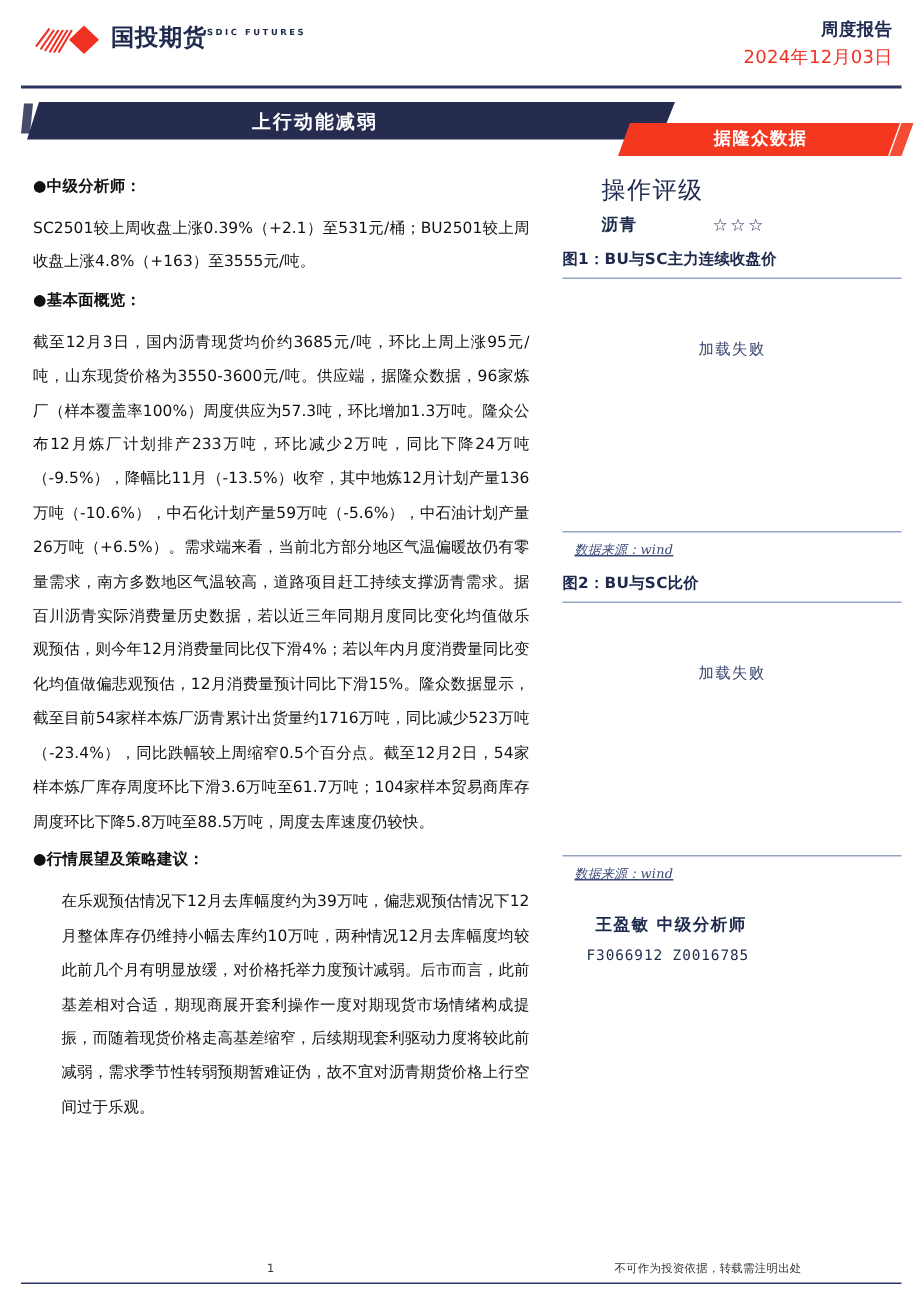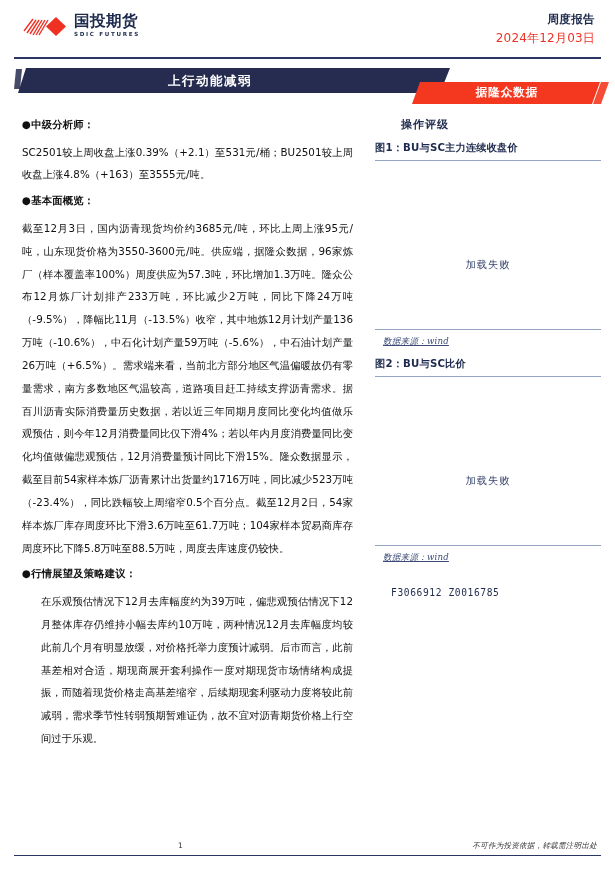--- a/index.html
+++ b/index.html
@@ -32,21 +32,20 @@
     gap: 6px;
   }
   .logo-mark {
     position: relative;
     width: 46px;
     height: 24px;
   }
   .logo-mark svg { display: block; }
   .logo-textwrap {
     display: flex;
-    flex-direction: column;
     line-height: 1;
   }
   .logo-cn {
     font-size: 15.5px;
     font-weight: 700;
     color: #1d2a4d;
     letter-spacing: 0.5px;
   }
   .logo-en {
     font-size: 5.6px;
@@ -154,22 +153,22 @@
     color: #111;
     margin: 0 0 5px 0;
     text-align: justify;
     text-justify: inter-ideograph;
     letter-spacing: 0.05px;
   }
   .para.last { margin-bottom: 9px; margin-left: 19px; }
 
   
   .rating-title {
-    font-size: 11px;
-    font-weight: 700;
+    font-size: 16px;
+    font-weight: 400;
     color: #1d2a4d;
     margin: 2px 0 0 26px;
     letter-spacing: 1px;
   }
   .rating-row {
     display: flex;
     align-items: center;
     margin: 4px 0 0 26px;
   }
   .rating-name {
@@ -192,21 +191,21 @@
     margin-top: 9px;
   }
   .fig-rule {
     height: 1px;
     background: #97a3c4;
     margin-top: 5px;
   }
   .fig-box {
     height: 168px;
     display: flex;
-    align-items: center;
+    align-items: flex-start;
     justify-content: center;
     padding-top: 40px;
     box-sizing: border-box;
   }
   .fig-fail {
     font-size: 10.2px;
     color: #3a4670;
     letter-spacing: 1px;
     font-family: "DejaVu Serif", "Liberation Serif", serif;
   }
@@ -255,21 +254,21 @@
   .footer-row {
     display: flex;
     align-items: center;
     font-size: 7.6px;
     color: #333;
     padding-bottom: 4px;
     letter-spacing: 0.2px;
   }
   .f-left { flex: 0 0 250px; text-align: left; padding-left: 4px; }
   .f-mid  { flex: 1; text-align: center; font-family: "DejaVu Sans", sans-serif; }
-  .f-right{ flex: 0 0 250px; text-align: right; padding-right: 4px; font-style: italic; }
+  .f-right{ flex: 0 0 250px; text-align: center; padding-right: 4px; }
   .footer-rule {
     height: 1.5px;
     background: #2b3563;
   }
 </style>
 </head>
 <body>
 
 <div class="header">
 
@@ -332,20 +331,24 @@
 
     <div class="sec-head">
       <span>●行情展望及策略建议：</span>
     </div>
     <p class="para last">在乐观预估情况下12月去库幅度约为39万吨，偏悲观预估情况下12月整体库存仍维持小幅去库约10万吨，两种情况12月去库幅度均较此前几个月有明显放缓，对价格托举力度预计减弱。后市而言，此前基差相对合适，期现商展开套利操作一度对期现货市场情绪构成提振，而随着现货价格走高基差缩窄，后续期现套利驱动力度将较此前减弱，需求季节性转弱预期暂难证伪，故不宜对沥青期货价格上行空间过于乐观。</p>
   </div>
 
   <div class="col-right">
 
     <div class="rating-title">操作评级</div>
+    <div class="rating-row">
+      <span class="rating-name">沥青</span>
+      <span class="rating-stars">☆☆☆</span>
+    </div>
 
     <div>
       <div class="fig-cap">图1：BU与SC主力连续收盘价</div>
       <div class="fig-rule"></div>
       <div class="fig-box">
         <span class="fig-fail">加载失败</span>
       </div>
       <div class="fig-rule-bottom"></div>
       <div class="fig-source">数据来源：wind</div>
     </div>
@@ -354,20 +357,21 @@
       <div class="fig-cap">图2：BU与SC比价</div>
       <div class="fig-rule"></div>
       <div class="fig-box">
         <span class="fig-fail">加载失败</span>
       </div>
       <div class="fig-rule-bottom"></div>
       <div class="fig-source">数据来源：wind</div>
     </div>
 
     <div class="analyst">
+      <div class="an-name">王盈敏 中级分析师</div>
       <div class="an-line">F3066912 Z0016785</div>
     </div>
 
   </div>
 </div>
 
 <div class="footer">
   <div class="footer-row">
     <span class="f-mid">1</span>
     <span class="f-right">不可作为投资依据，转载需注明出处</span>

